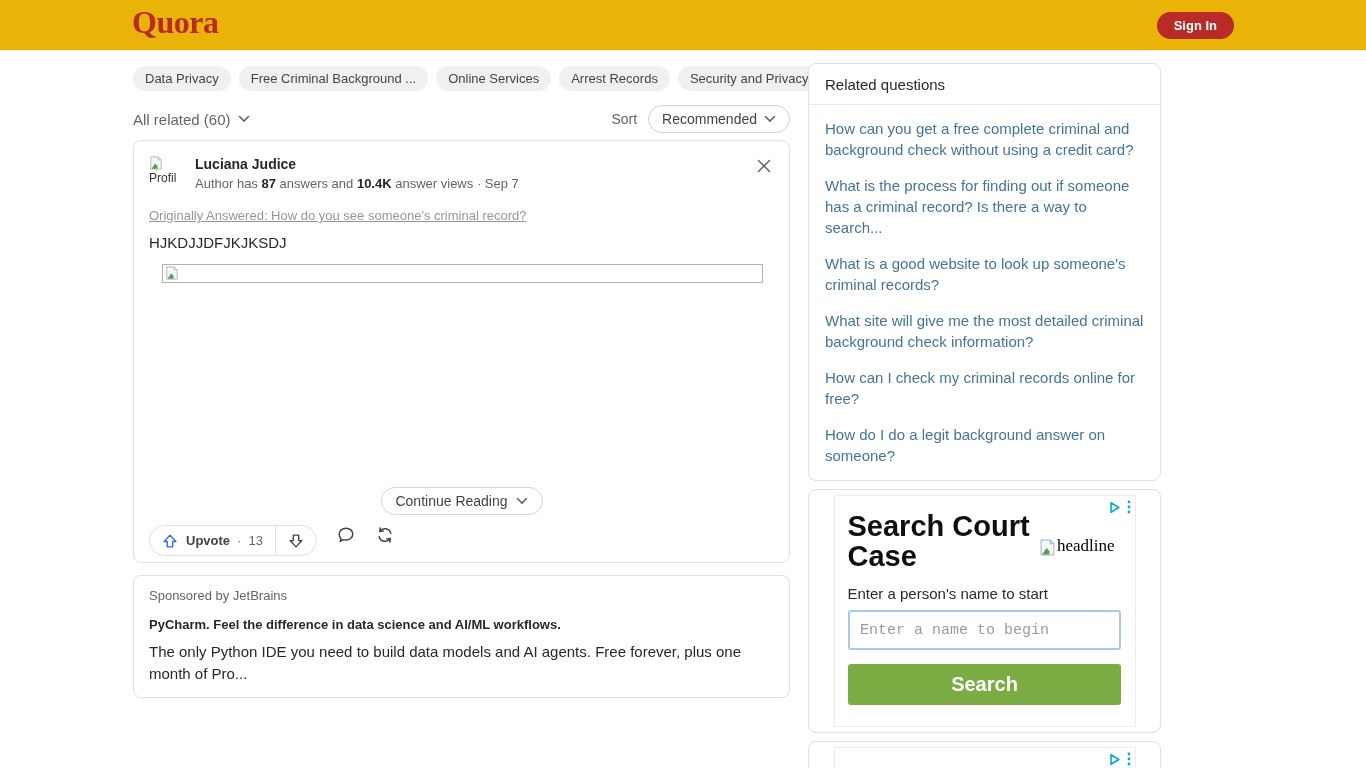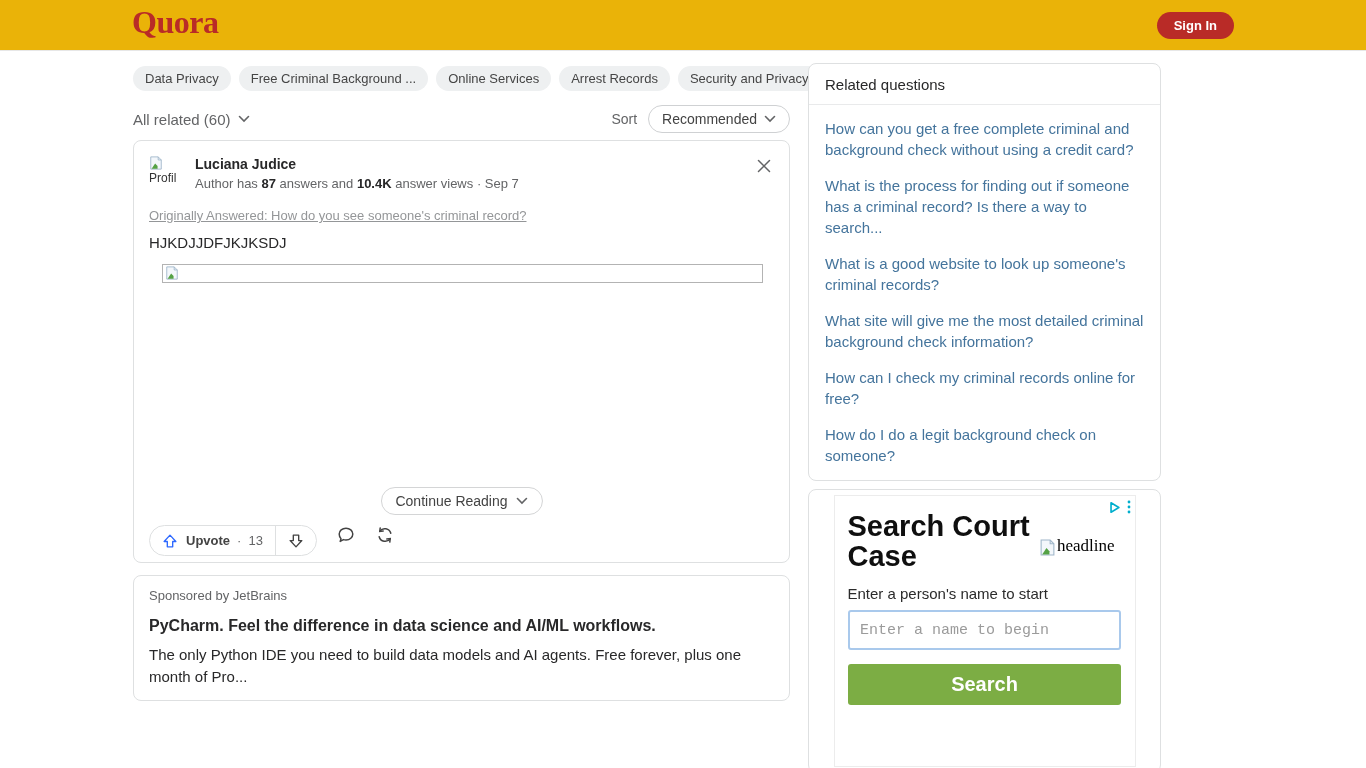--- a/index.html
+++ b/index.html
@@ -41,33 +41,33 @@
   .upvote-btn { display:flex; align-items:center; gap:7px; padding:0 12px 0 11px; height:100%; cursor:pointer; }
   .upvote-label { font-size:13px; font-weight:700; color:#434343; }
   .meta-dot, .upvote-count { font-size:13px; color:#636466; }
   .vote-divider { width:1px; height:100%; background:#dee0e1; }
   .downvote-btn { padding:0 11px; height:100%; display:flex; align-items:center; cursor:pointer; }
   .icon-btn { margin-left:19px; cursor:pointer; line-height:0; }
 
   
   .sponsored-card { margin-top:12px; border:1px solid #dee0e1; border-radius:8px; background:#fff; padding:12px 15px; }
   .sponsored-label { font-size:13px; color:#636466; }
-  .sponsored-title { margin-top:14px; font-size:16px; font-weight:700; color:#282829; cursor:pointer; }
+  .sponsored-title { margin-top:14px; font-size:13px; font-weight:700; color:#282829; cursor:pointer; }
   .sponsored-body { margin-top:9px; font-size:15px; color:#282829; line-height:22px; max-width:600px; }
 
   
   .sidebar { position:absolute; left:808px; top:63px; width:353px; }
   .related-card { border:1px solid #dee0e1; border-radius:8px; background:#fff; }
   .related-head { padding:12px 16px 11px; font-size:15px; color:#282829; border-bottom:1px solid #e9eaeb; }
   .related-list { padding:13px 16px 14px; }
   .related-item { font-size:15px; color:#44749c; line-height:21px; margin-bottom:15px; cursor:pointer; }
   .related-item:last-child { margin-bottom:0; }
 
   .ad-card { margin-top:8px; border:1px solid #dee0e1; border-radius:8px; background:#fff; padding:5px 0; }
-  .ad-inner { position:relative; width:302px; height:272px; margin:0 auto; border:1px solid #ececec; background:#fff; }
+  .ad-inner { position:relative; width:302px; height:232px; margin:0 auto; border:1px solid #ececec; background:#fff; }
   .ad-inner.short { height:34px; border-bottom:none; }
   .adchoices { position:absolute; top:4px; right:4px; display:flex; align-items:center; gap:6px; }
   .adchoices span { line-height:0; cursor:pointer; }
   .ad-headline { margin:15px 0 0 13px; width:200px; font-size:29px; line-height:30px; font-weight:700; color:#0f0f0f; }
   .ad-img { position:absolute; right:20px; top:40px; display:flex; align-items:flex-end; gap:1px; font-family:"Liberation Serif", serif; font-size:17px; color:#000; }
   .ad-prompt { margin:14px 0 0 13px; font-size:15px; color:#2b2b2b; }
   .ad-input { display:block; margin:8px auto 0; width:273px; height:40px; border:2px solid #a9c9ec; border-radius:3px; padding:0 10px; font-size:15px; color:#333; outline:none; font-family:Liberation Mono, monospace; }
   .ad-input::placeholder { color:#9b9b9b; }
   .ad-button { display:block; margin:14px auto 0; width:273px; height:41px; background:#7cad44; border:none; border-radius:3px; color:#fff; font-weight:700; font-size:20px; cursor:pointer; font-family:"Liberation Sans", sans-serif; }
 </style>
@@ -206,21 +206,21 @@
   <div class="sidebar">
 
     <div class="related-card">
       <div class="related-head">Related questions</div>
       <div class="related-list">
         <div class="related-item">How can you get a free complete criminal and background check without using a credit card?</div>
         <div class="related-item">What is the process for finding out if someone has a criminal record? Is there a way to search...</div>
         <div class="related-item">What is a good website to look up someone's criminal records?</div>
         <div class="related-item">What site will give me the most detailed criminal background check information?</div>
         <div class="related-item">How can I check my criminal records online for free?</div>
-        <div class="related-item">How do I do a legit background check on someone?</div>
+        <div class="related-item">How do I do a legit background answer on someone?</div>
       </div>
     </div>
 
     <div class="ad-card">
       <div class="ad-inner">
         <div class="adchoices">
           <span>
             <svg width="13" height="13" viewBox="0 0 12 12">
                 <path d="M2.8 1.6 L10 6 L2.8 10.4 Z" fill="none" stroke="#00aecd" stroke-width="1.5" stroke-linejoin="round"></path>
               </svg>

